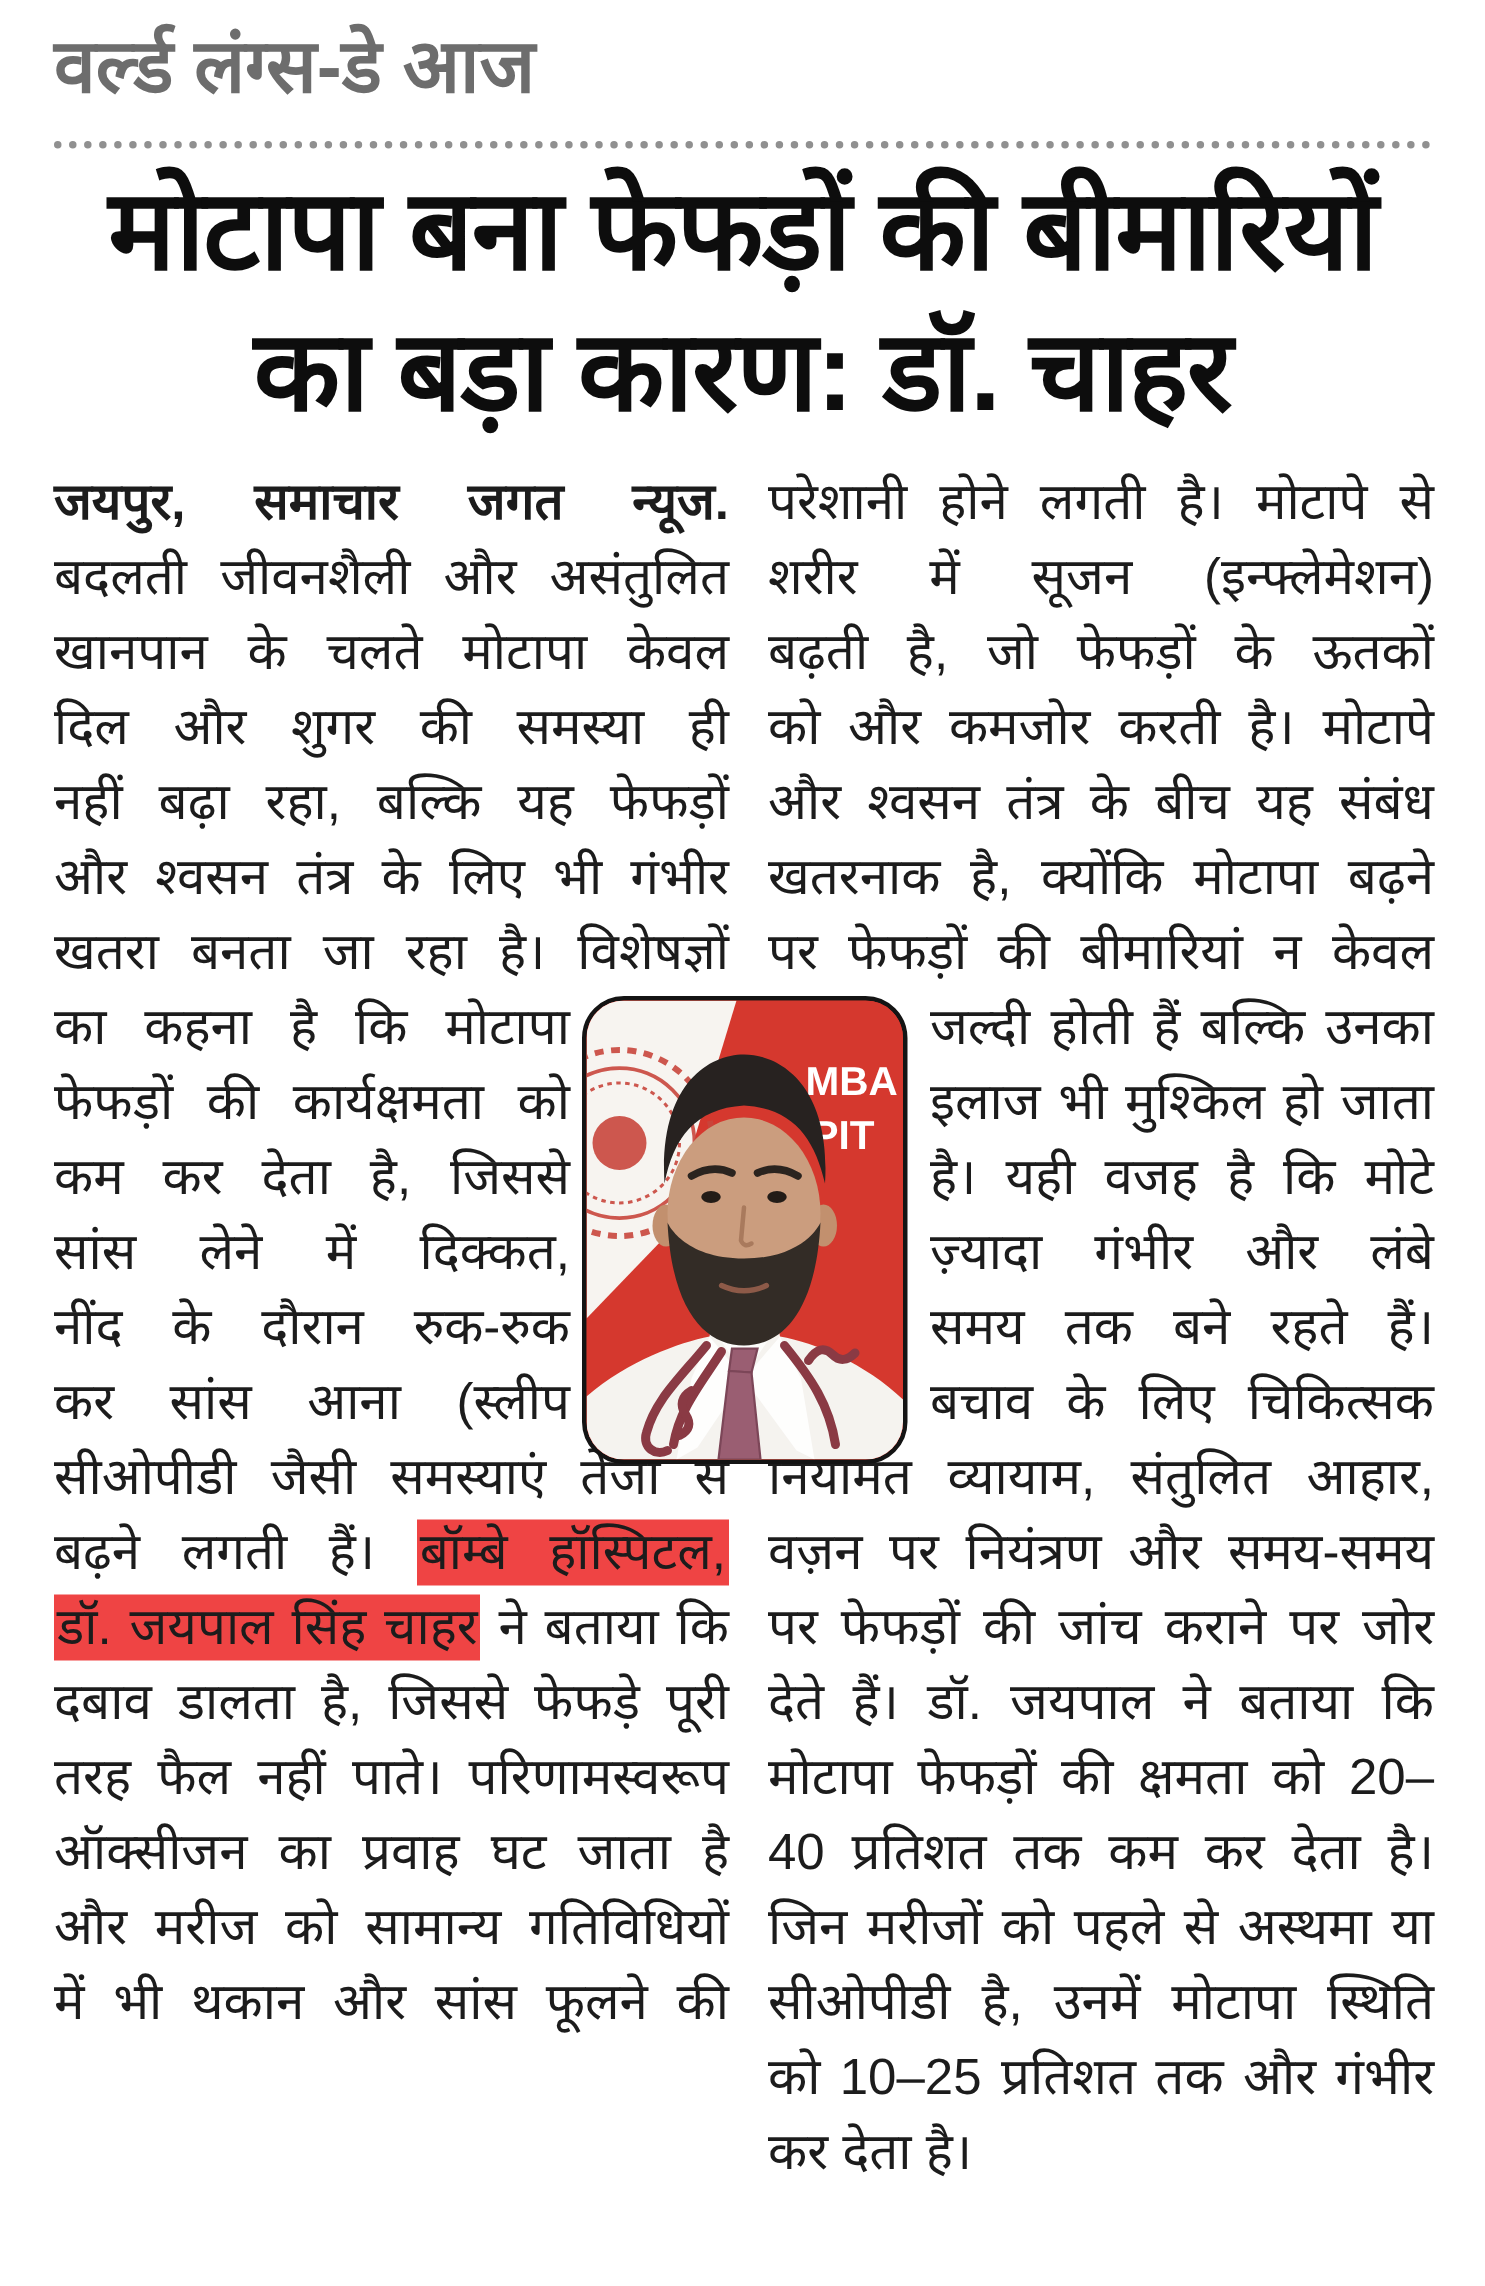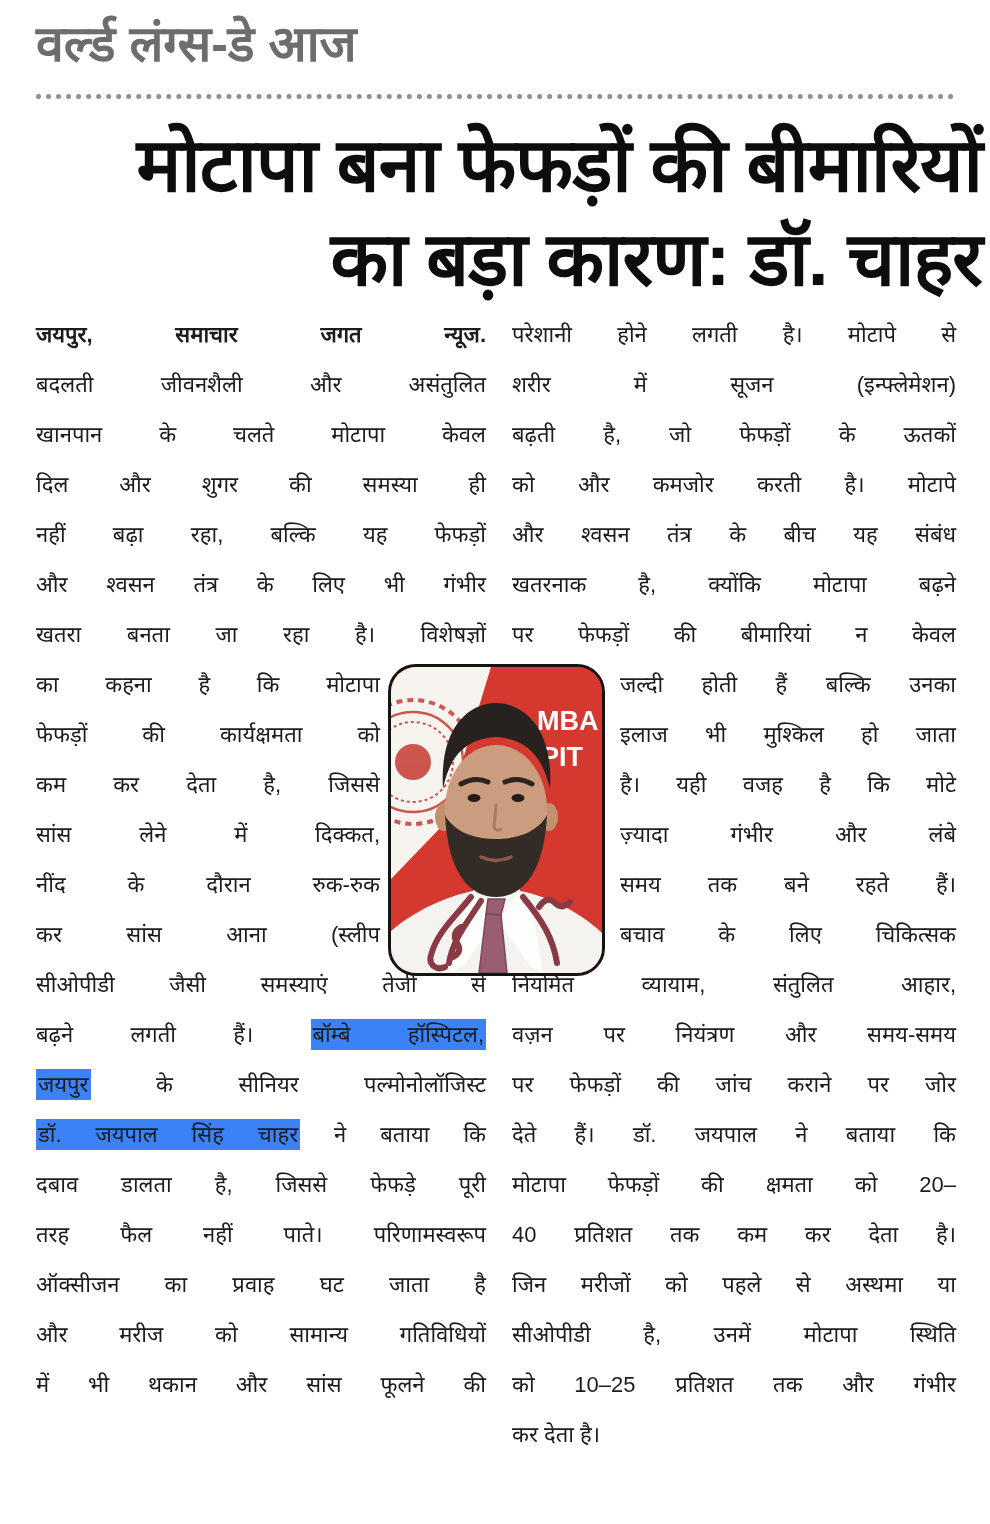--- a/index.html
+++ b/index.html
@@ -13,41 +13,41 @@
   .kicker{
     position:absolute;left:36px;top:12px;
     font-size:50px;line-height:64px;font-weight:700;
     color:#6d6d6d;letter-spacing:0px;white-space:nowrap;
   }
   .dotted-rule{
     position:absolute;left:36px;top:94px;width:918px;height:0;
     border-top:5px dotted #909090;
   }
   .headline{
-    position:absolute;left:20px;top:106px;width:950px;margin:12px;
+    position:absolute;left:20px;top:106px;width:950px;margin:0;
     font-size:75px;line-height:94px;font-weight:800;color:#0d0d0d;
-    text-align:right;letter-spacing:-1px;
+    text-align:center;letter-spacing:-1px;
   }
   .headline .hline{display:block;}
 
   .article{position:absolute;left:36px;top:310px;width:920px;height:1210px;}
   .col{position:absolute;top:0;}
   .col-left{left:0;width:450px;}
   .col-right{left:476px;width:444px;}
 
   .line{
-    font-size:22px;line-height:50px;height:50px;
+    font-size:34px;line-height:50px;height:50px;
     text-align:justify;text-align-last:justify;
     color:#1c1c1c;
   }
   .line.bold{font-weight:700;}
   .col-left .line.narrow{width:344px;}
   .col-right .line.narrow{margin-left:108px;width:336px;}
   .line.last{text-align-last:left;}
-  .hl{background:#3b82f6;padding:3px 2px;box-decoration-break:clone;}
+  .hl{background:#ef4444;padding:3px 2px;box-decoration-break:clone;}
 
   .photo{
     position:absolute;left:352px;top:354px;margin:0;
     width:211px;height:306px;
     border:3px solid #141414;border-radius:28px;overflow:hidden;
     background:#d5382e;z-index:5;
   }
   .photo svg{display:block;width:100%;height:100%;}
 </style>
 </head>
@@ -75,21 +75,20 @@
         <div class="line">और श्वसन तंत्र के लिए भी गंभीर</div>
         <div class="line">खतरा बनता जा रहा है। विशेषज्ञों</div>
         <div class="line narrow">का कहना है कि मोटापा</div>
         <div class="line narrow">फेफड़ों की कार्यक्षमता को</div>
         <div class="line narrow">कम कर देता है, जिससे</div>
         <div class="line narrow">सांस लेने में दिक्कत,</div>
         <div class="line narrow">नींद के दौरान रुक-रुक</div>
         <div class="line narrow">कर सांस आना (स्लीप</div>
         <div class="line">सीओपीडी जैसी समस्याएं तेजी से</div>
         <div class="line"><span>बढ़ने लगती हैं। </span><span class="hl">बॉम्बे हॉस्पिटल,</span></div>
-        <div class="line"><span class="hl">जयपुर</span><span> के सीनियर पल्मोनोलॉजिस्ट</span></div>
         <div class="line"><span class="hl">डॉ. जयपाल सिंह चाहर</span><span> ने बताया कि</span></div>
         <div class="line">दबाव डालता है, जिससे फेफड़े पूरी</div>
         <div class="line">तरह फैल नहीं पाते। परिणामस्वरूप</div>
         <div class="line">ऑक्सीजन का प्रवाह घट जाता है</div>
         <div class="line">और मरीज को सामान्य गतिविधियों</div>
         <div class="line">में भी थकान और सांस फूलने की</div>
       </div>
     <div class="col col-right">
         <div class="line">परेशानी होने लगती है। मोटापे से</div>
         <div class="line">शरीर में सूजन (इन्फ्लेमेशन)</div>

